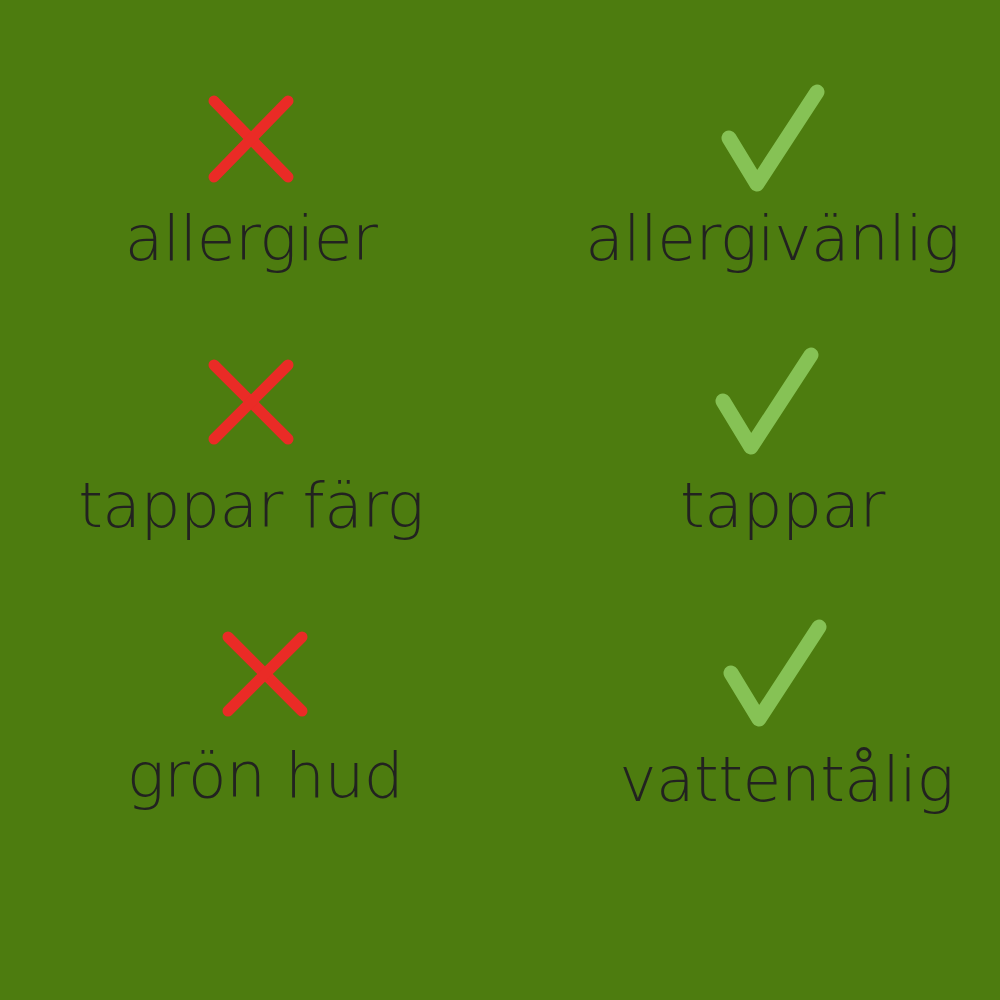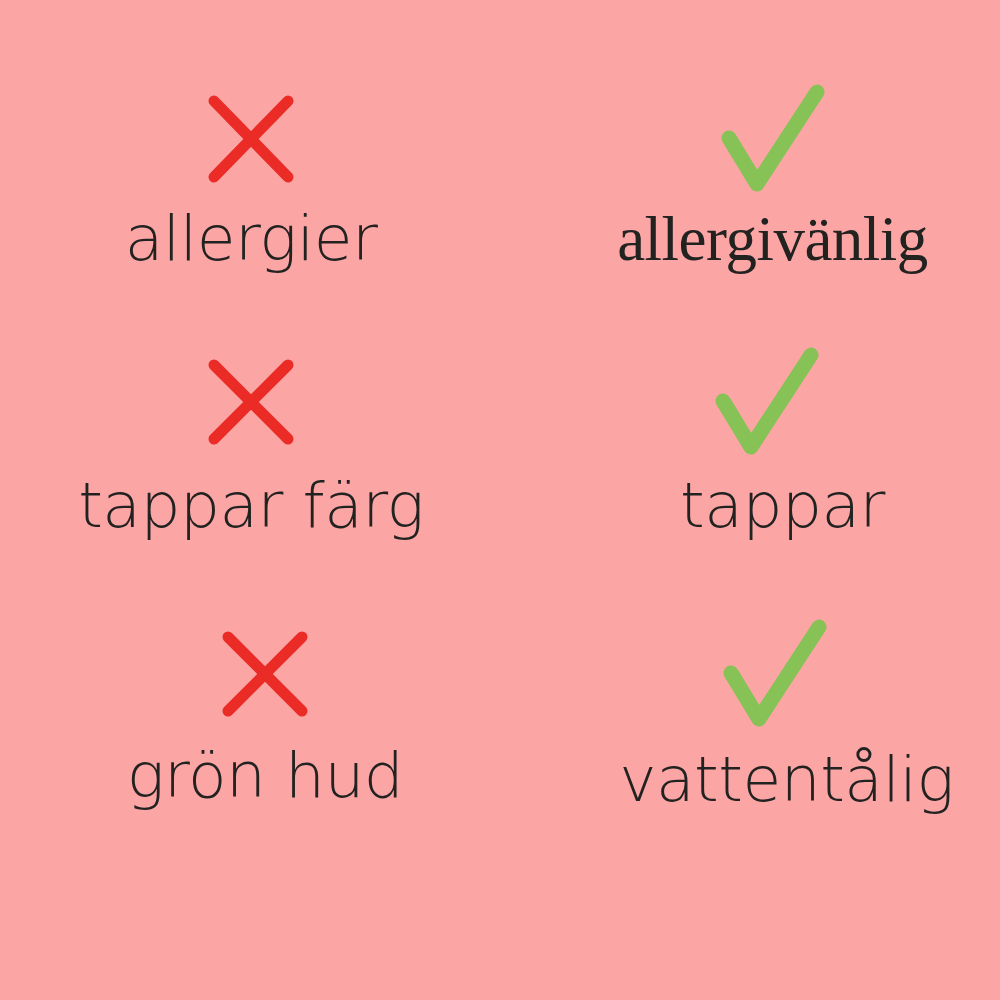--- a/index.html
+++ b/index.html
@@ -11,21 +11,21 @@
     height: 1000px;
     background: #faf8ec;
     font-family: "Liberation Sans", sans-serif;
     overflow: hidden;
   }
 
   #comparison-board {
     position: relative;
     width: 1000px;
     height: 1000px;
-    background: #fca5a5;
+    background: #4d7c0f;
     box-sizing: border-box;
   }
 
   .comparison-row {
     position: absolute;
     left: 0;
     width: 1000px;
     display: flex;
     flex-direction: row;
   }
@@ -68,21 +68,21 @@
     font-size: 63px;
     line-height: 1.05;
     letter-spacing: -0.5px;
     white-space: nowrap;
     text-align: center;
     -webkit-font-smoothing: antialiased;
   }
 
   
   .row-0 .cell-negative .feature-label { margin-top: 8px; }
-  .row-0 .cell-positive .feature-label { margin-top: 8px; font-family: Liberation Serif, serif; }
+  .row-0 .cell-positive .feature-label { margin-top: 8px; }
   .row-1 .cell-negative .feature-label { margin-top: 12px; }
   .row-1 .cell-positive .feature-label { margin-top: 12px; }
   .row-2 .cell-negative .feature-label { margin-top: 10px; }
   .row-2 .cell-positive .feature-label { margin-top: 14px; }
 
   .row-1 .cell-positive .mark-wrap { transform: translateX(-6px); }
   .row-2 .cell-positive .mark-wrap { transform: translateX(-12px); }
   .row-1 .cell-positive .feature-label { transform: translateX(10px); }
 </style>
 </head>

